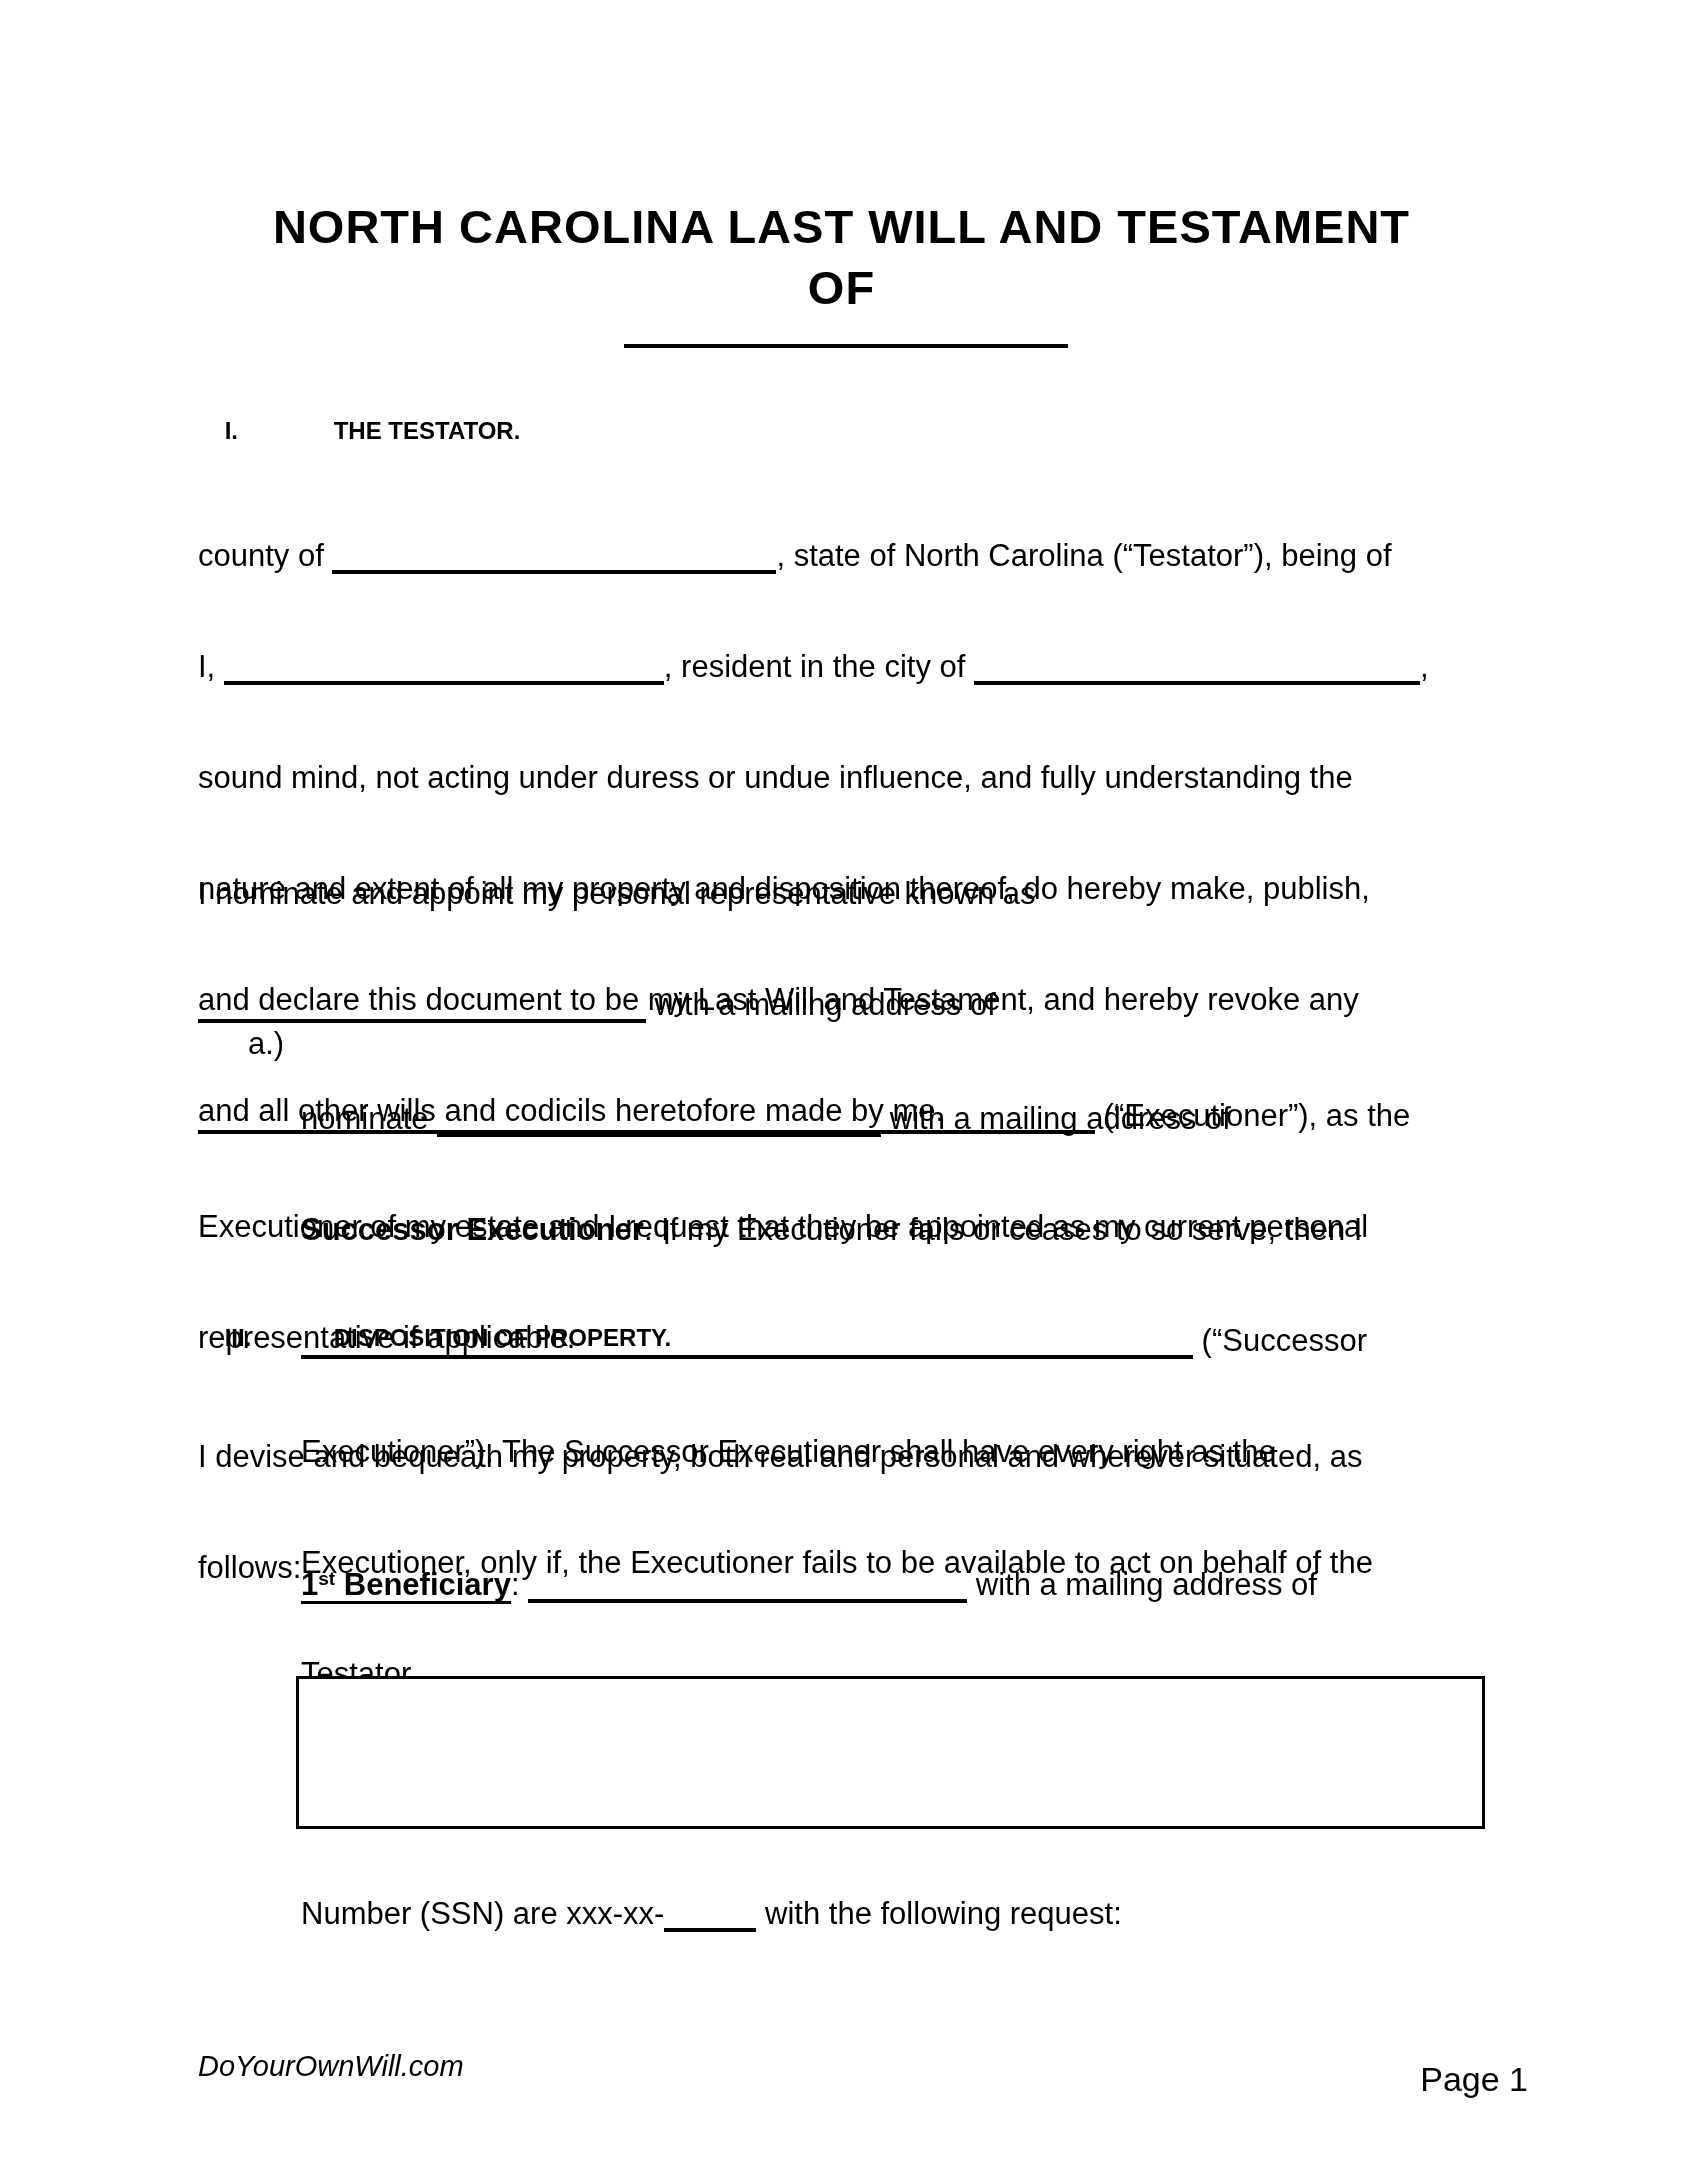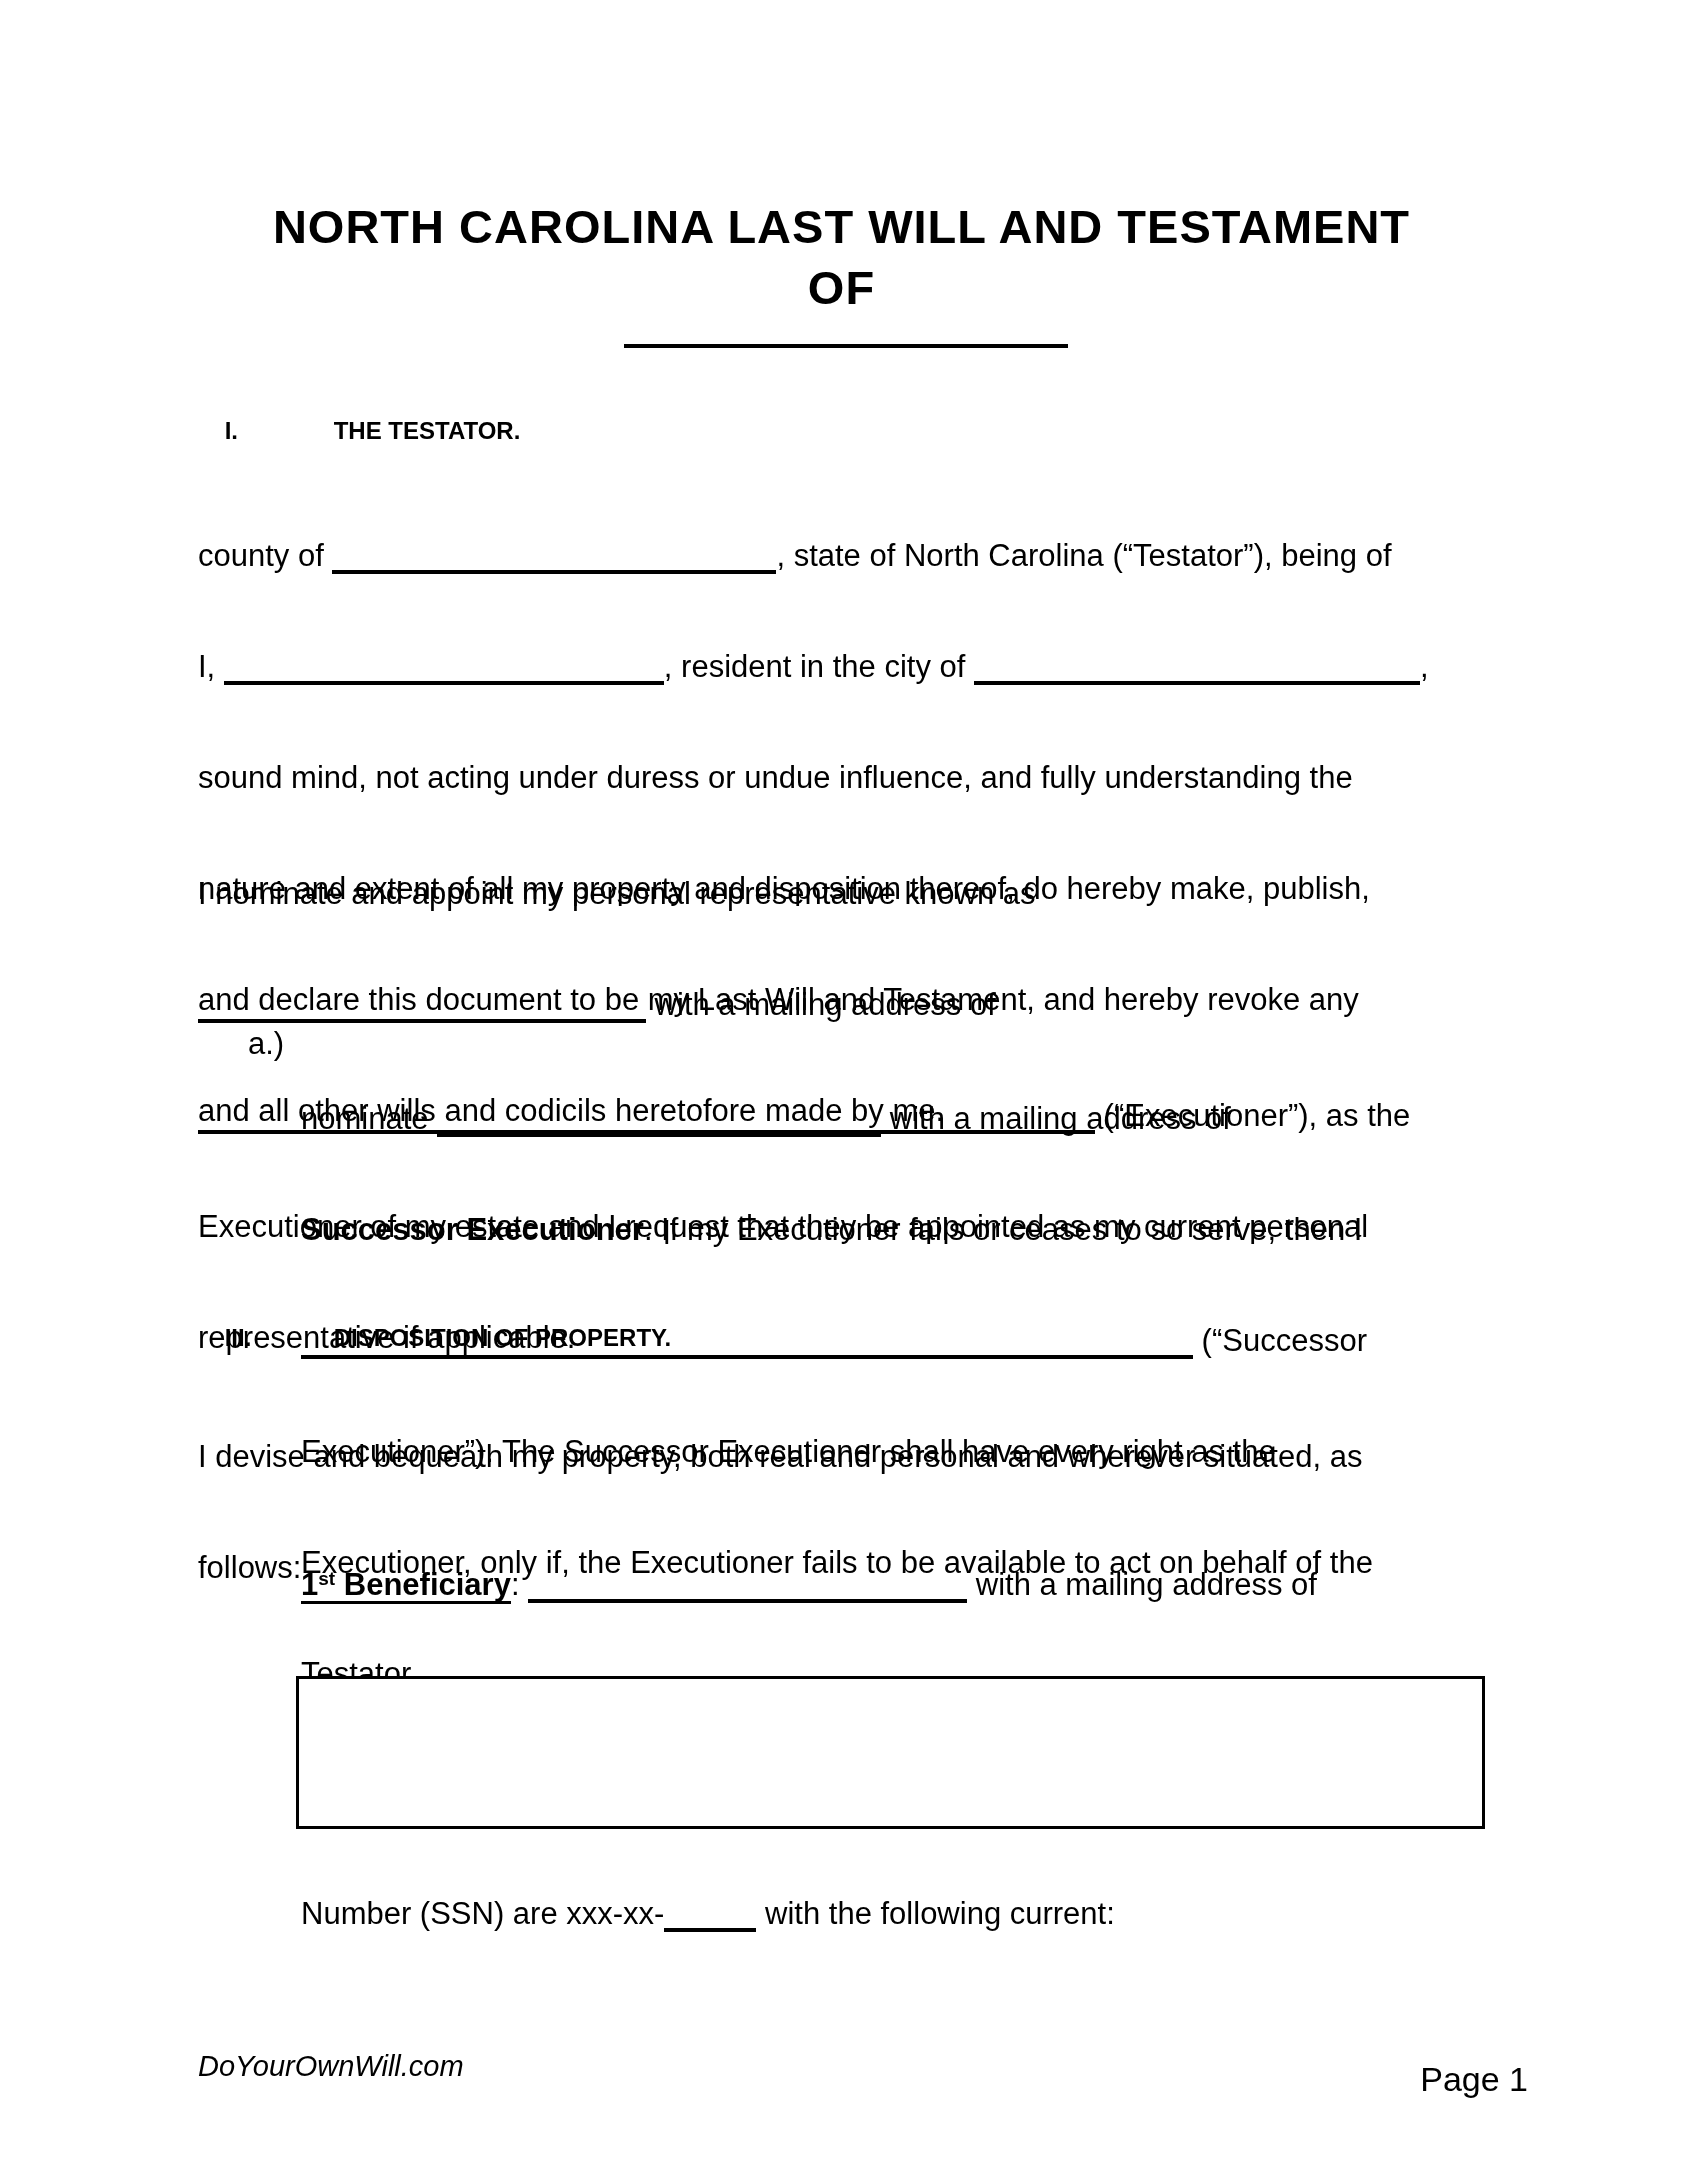--- a/index.html
+++ b/index.html
@@ -82,21 +82,21 @@
 
   <div class="abs para" style="left:198px;top:1364px;">
     <div class="ln">I devise and bequeath my property, both real and personal and wherever situated, as</div>
     <div class="ln">follows:</div>
   </div>
 
   <div class="abs para" style="left:301px;top:1488px;">
     <div class="ln"><span class="bu"><span>1</span><span class="sup">st</span><span> Beneficiary</span></span><span>: </span><span class="blank" style="width:439px;"></span><span> with a mailing address of</span></div>
     <div class="ln"><span class="blank" style="width:887px;"></span><span>, as my</span></div>
     <div class="ln"><span class="blank" style="width:444px;"></span><span> whose last four (4) digits of their Social Security</span></div>
-    <div class="ln"><span>Number (SSN) are xxx-xx-</span><span class="blank" style="width:92px;"></span><span> with the following current:</span></div>
+    <div class="ln"><span>Number (SSN) are xxx-xx-</span><span class="blank" style="width:92px;"></span><span> with the following request:</span></div>
   </div>
 
   <div class="abs propbox"></div>
 
   <div class="abs footer-left">DoYourOwnWill.com</div>
   <div class="abs footer-right">Page 1</div>
 
 </div>
 
 

